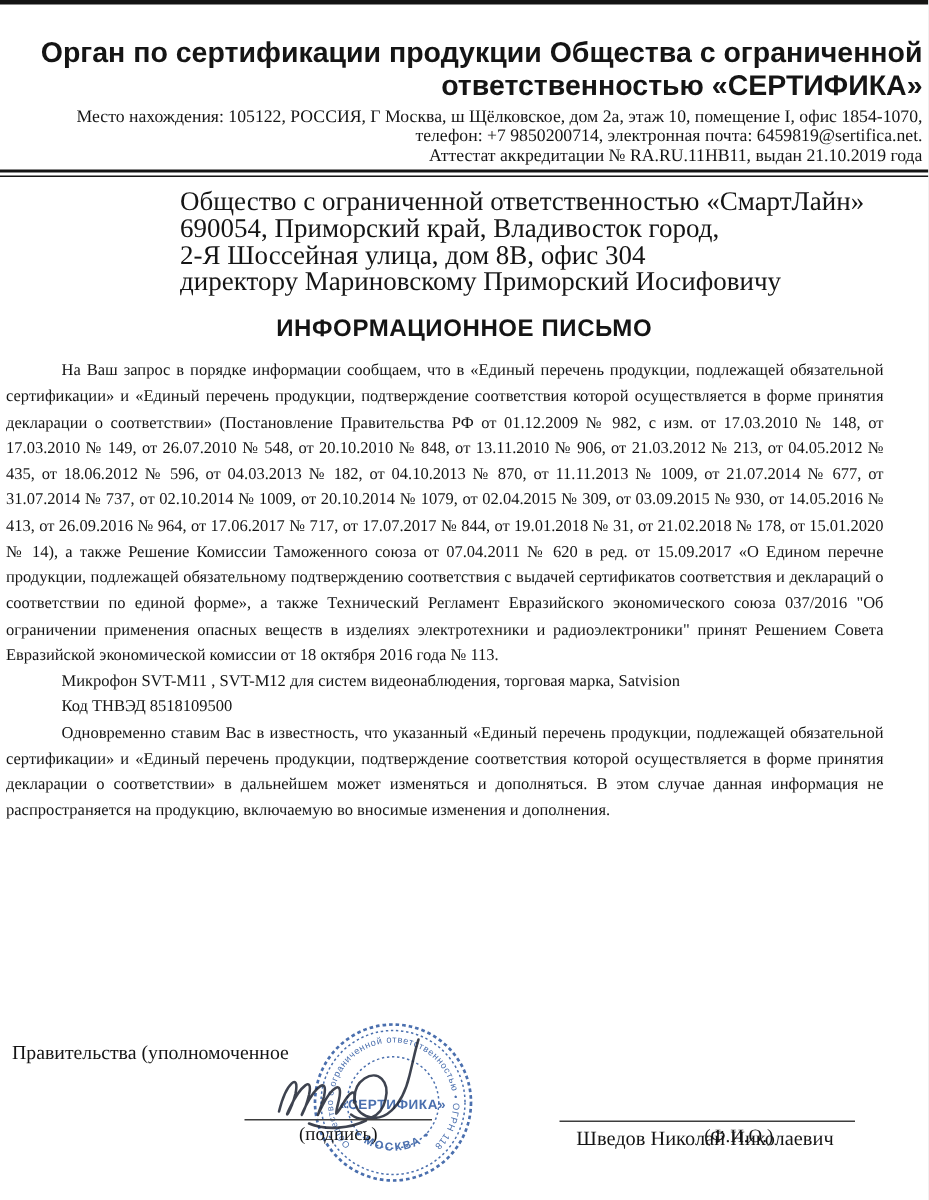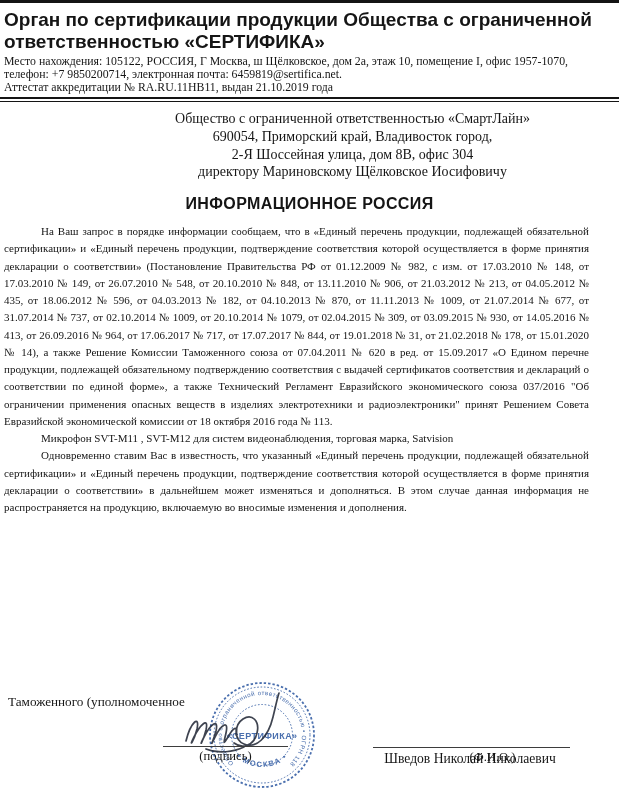--- a/index.html
+++ b/index.html
@@ -4,30 +4,30 @@
 <style>
   html,body{margin:0;padding:0;background:#e8e8e8;}
   .page{
     position:relative;width:619px;height:800px;margin:0 auto;
     background:#ffffff;overflow:hidden;
     font-family:"Liberation Serif","DejaVu Serif",serif;
     color:#151515;
   }
   
   .top-rule{height:3px;background:#141414;}
-  .org-header{padding:4px 4px 3px;text-align:left;border-radius:12px;}
+  .org-header{padding:20px 4px 3px;text-align:right;border-radius:12px;}
   .org-title{
     font-family:"Liberation Sans","DejaVu Sans",sans-serif;
     font-weight:bold;font-size:19px;line-height:22px;margin:2px 0 2px;
   }
   .org-addr{font-size:11.8px;line-height:13px;}
   .double-rule{height:2px;border-top:2px solid #141414;border-bottom:1px solid #141414;}
   
   .ref-line{margin:24px 0 0 8px;font-size:13.2px;}
-  .recipient{margin:8px 34px 0 120px;text-align:center;font-size:14px;line-height:17.8px;}
+  .recipient{margin:8px 34px 0 120px;text-align:left;font-size:18px;line-height:17.8px;}
   
   .letter-title{
     margin:14px 0 0;text-align:center;
     font-family:"Liberation Sans","DejaVu Sans",sans-serif;
     font-weight:bold;font-size:16px;letter-spacing:.4px;
   }
   
   .body-text{margin:10px 30px 0 4px;font-size:11px;line-height:17.25px;}
   .body-text p{margin:0;text-indent:37px;}
   .just{text-align:justify;}
@@ -46,47 +46,48 @@
 </style>
 </head>
 <body>
 
 <div class="page">
 
   <div class="top-rule"></div>
 
   <div class="org-header">
     <div class="org-title">Орган по сертификации продукции Общества с ограниченной ответственностью «СЕРТИФИКА»</div>
-    <div class="org-addr">Место нахождения: 105122, РОССИЯ, Г Москва, ш Щёлковское, дом 2а, этаж 10, помещение I, офис 1957-1070,</div>
+    <div class="org-addr">Место нахождения: 105122, РОССИЯ, Г Москва, ш Щёлковское, дом 2а, этаж 10, помещение I, офис 1854-1070,</div>
     <div class="org-addr">телефон: +7 9850200714, электронная почта: 6459819@sertifica.net.</div>
     <div class="org-addr">Аттестат аккредитации № RA.RU.11НВ11, выдан 21.10.2019 года</div>
   </div>
 
   <div class="double-rule"></div>
 
 
   <div class="recipient">
     <div>Общество с ограниченной ответственностью «СмартЛайн»</div>
     <div>690054, Приморский край, Владивосток город,</div>
     <div>2-Я Шоссейная улица, дом 8В, офис 304</div>
-    <div>директору Мариновскому Щёлковское Иосифовичу</div>
+    <div>директору Мариновскому Приморский Иосифовичу</div>
   </div>
 
-  <div class="letter-title">ИНФОРМАЦИОННОЕ РОССИЯ</div>
+  <div class="letter-title">ИНФОРМАЦИОННОЕ ПИСЬМО</div>
 
   <div class="body-text">
     <p class="just">На Ваш запрос в порядке информации сообщаем, что в «Единый перечень продукции, подлежащей обязательной сертификации» и «Единый перечень продукции, подтверждение соответствия которой осуществляется в форме принятия декларации о соответствии» (Постановление Правительства РФ от 01.12.2009 № 982, с изм. от 17.03.2010 № 148, от 17.03.2010 № 149, от 26.07.2010 № 548, от 20.10.2010 № 848, от 13.11.2010 № 906, от 21.03.2012 № 213, от 04.05.2012 № 435, от 18.06.2012 № 596, от 04.03.2013 № 182, от 04.10.2013 № 870, от 11.11.2013 № 1009, от 21.07.2014 № 677, от 31.07.2014 № 737, от 02.10.2014 № 1009, от 20.10.2014 № 1079, от 02.04.2015 № 309, от 03.09.2015 № 930, от 14.05.2016 № 413, от 26.09.2016 № 964, от 17.06.2017 № 717, от 17.07.2017 № 844, от 19.01.2018 № 31, от 21.02.2018 № 178, от 15.01.2020 № 14), а также Решение Комиссии Таможенного союза от 07.04.2011 № 620 в ред. от 15.09.2017 «О Едином перечне продукции, подлежащей обязательному подтверждению соответствия с выдачей сертификатов соответствия и деклараций о соответствии по единой форме», а также Технический Регламент Евразийского экономического союза 037/2016 "Об ограничении применения опасных веществ в изделиях электротехники и радиоэлектроники" принят Решением Совета Евразийской экономической комиссии от 18 октября 2016 года № 113.</p>
     <p>Микрофон SVT-M11 , SVT-M12 для систем видеонаблюдения,  торговая марка, Satvision</p>
+    <p>Код ТНВЭД 8518109500</p>
     <p class="just">Одновременно ставим Вас в известность, что указанный «Единый перечень продукции, подлежащей обязательной сертификации» и «Единый перечень продукции, подтверждение соответствия которой осуществляется в форме принятия декларации о соответствии» в дальнейшем может изменяться и дополняться. В этом случае данная информация не распространяется на продукцию, включаемую во вносимые изменения и дополнения.</p>
   </div>
 
   <div class="sig-section">
 
     <div class="sig-left">
-      <div>Таможенного (уполномоченное</div>
+      <div>Правительства (уполномоченное</div>
     </div>
 
     <div class="sig-rule rule-podpis"></div>
     <div class="sig-caption cap-podpis">(подпись)</div>
 
     <svg class="stamp-svg" viewBox="0 0 112 112">
       <defs>
         <path id="ringPath" d="M 27.7,84.3 A 40,40 0 1 1 84.3,84.3"></path>
         <path id="cityPath" d="M 25,72 A 38,38 0 0 0 87,72"></path>
       </defs>

